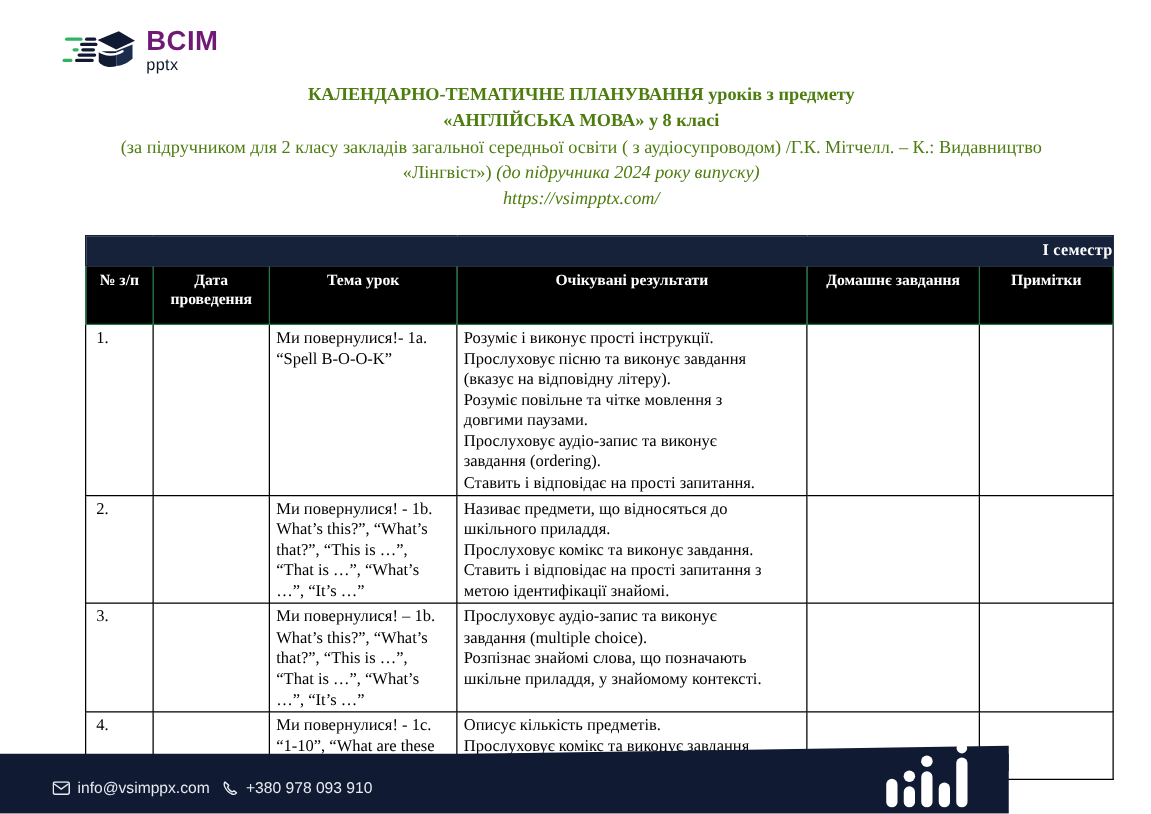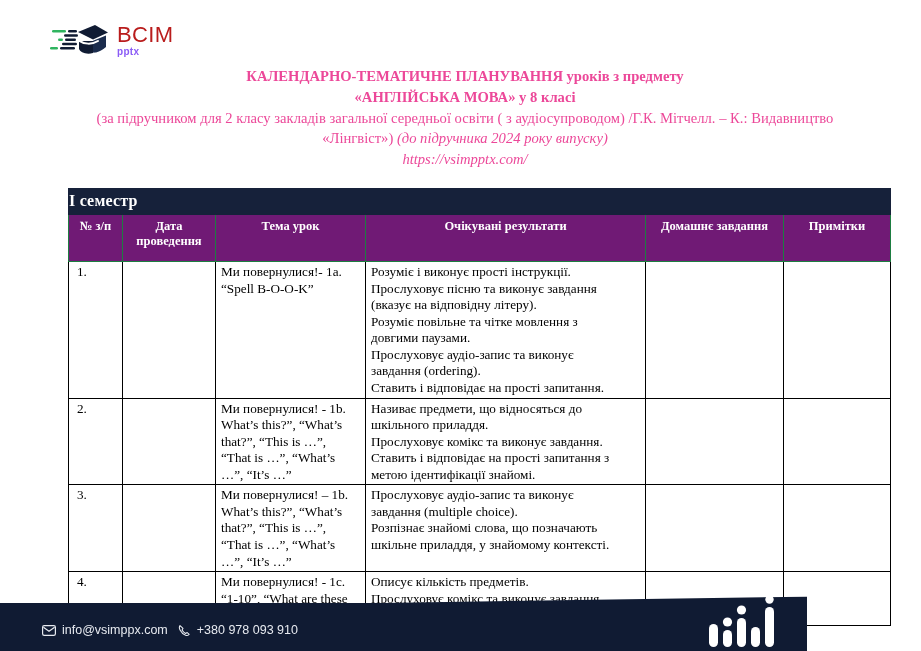--- a/index.html
+++ b/index.html
@@ -26,49 +26,49 @@
     border-radius:50%;
   }
   
   #logo{
     position:absolute;left:48px;top:18px;
     display:flex;align-items:center;gap:7px;
   }
   #logo .cap-wrap{width:62px;height:44px;display:block;}
   #logo .brand{line-height:1;font-family:"Liberation Sans", sans-serif;}
   #logo .brand .name{
-    display:block;font-size:22px;font-weight:400;color:#b91c1c;letter-spacing:.4px;
+    display:block;font-size:22px;font-weight:700;color:#701a75;letter-spacing:.4px;
   }
   #logo .brand .sub{
-    display:block;font-size:10px;color:#8b5cf6;margin-top:1px;letter-spacing:.3px;font-weight:bold;
+    display:block;font-size:13px;color:#0f172a;margin-top:1px;letter-spacing:.3px;
   }
   
   #title-block{
     position:absolute;left:50px;top:66px;width:830px;
-    text-align:center;color:#ec4899;
+    text-align:center;color:#4d7c0f;
   }
   #title-block .l{margin:0;line-height:1.30;}
   .t-bold{font-weight:bold;font-size:14.6px;}
   .t-norm{font-weight:normal;font-size:14.6px;}
   .t-ital{font-style:italic;font-size:14.6px;}
   
   #ktp-table{
     position:absolute;left:68px;top:188px;width:822px;
     border-collapse:collapse;table-layout:fixed;
   }
   #ktp-table td,#ktp-table th{
     border:1px solid #000;vertical-align:top;padding:2px 4px 1px 5px;
   }
   #ktp-table .semester-bar{
-    background:#16213a;color:#ffffff;text-align:left;
-    font-weight:bold;font-size:16px;padding:3px 0 4px;border:1px solid #16213a;
+    background:#16213a;color:#ffffff;text-align:right;
+    font-weight:bold;font-size:13px;padding:3px 0 4px;border:1px solid #16213a;
     letter-spacing:.2px;
   }
   #ktp-table thead.cols th{
-    background:#701a75;color:#ffffff;text-align:center;
+    background:#000000;color:#ffffff;text-align:center;
     font-weight:bold;font-size:12.5px;vertical-align:top;
     padding:4px 3px 12px;border:1px solid #1d7d41;line-height:1.2;
   }
   #ktp-table tbody td{
     font-size:13.2px;line-height:1.255;color:#000;background:#fff;
   }
   #ktp-table tbody td.num{text-align:left;padding-left:8px;}
   .c1{width:54px;}
   .c2{width:93px;}
   .c3{width:150px;}

